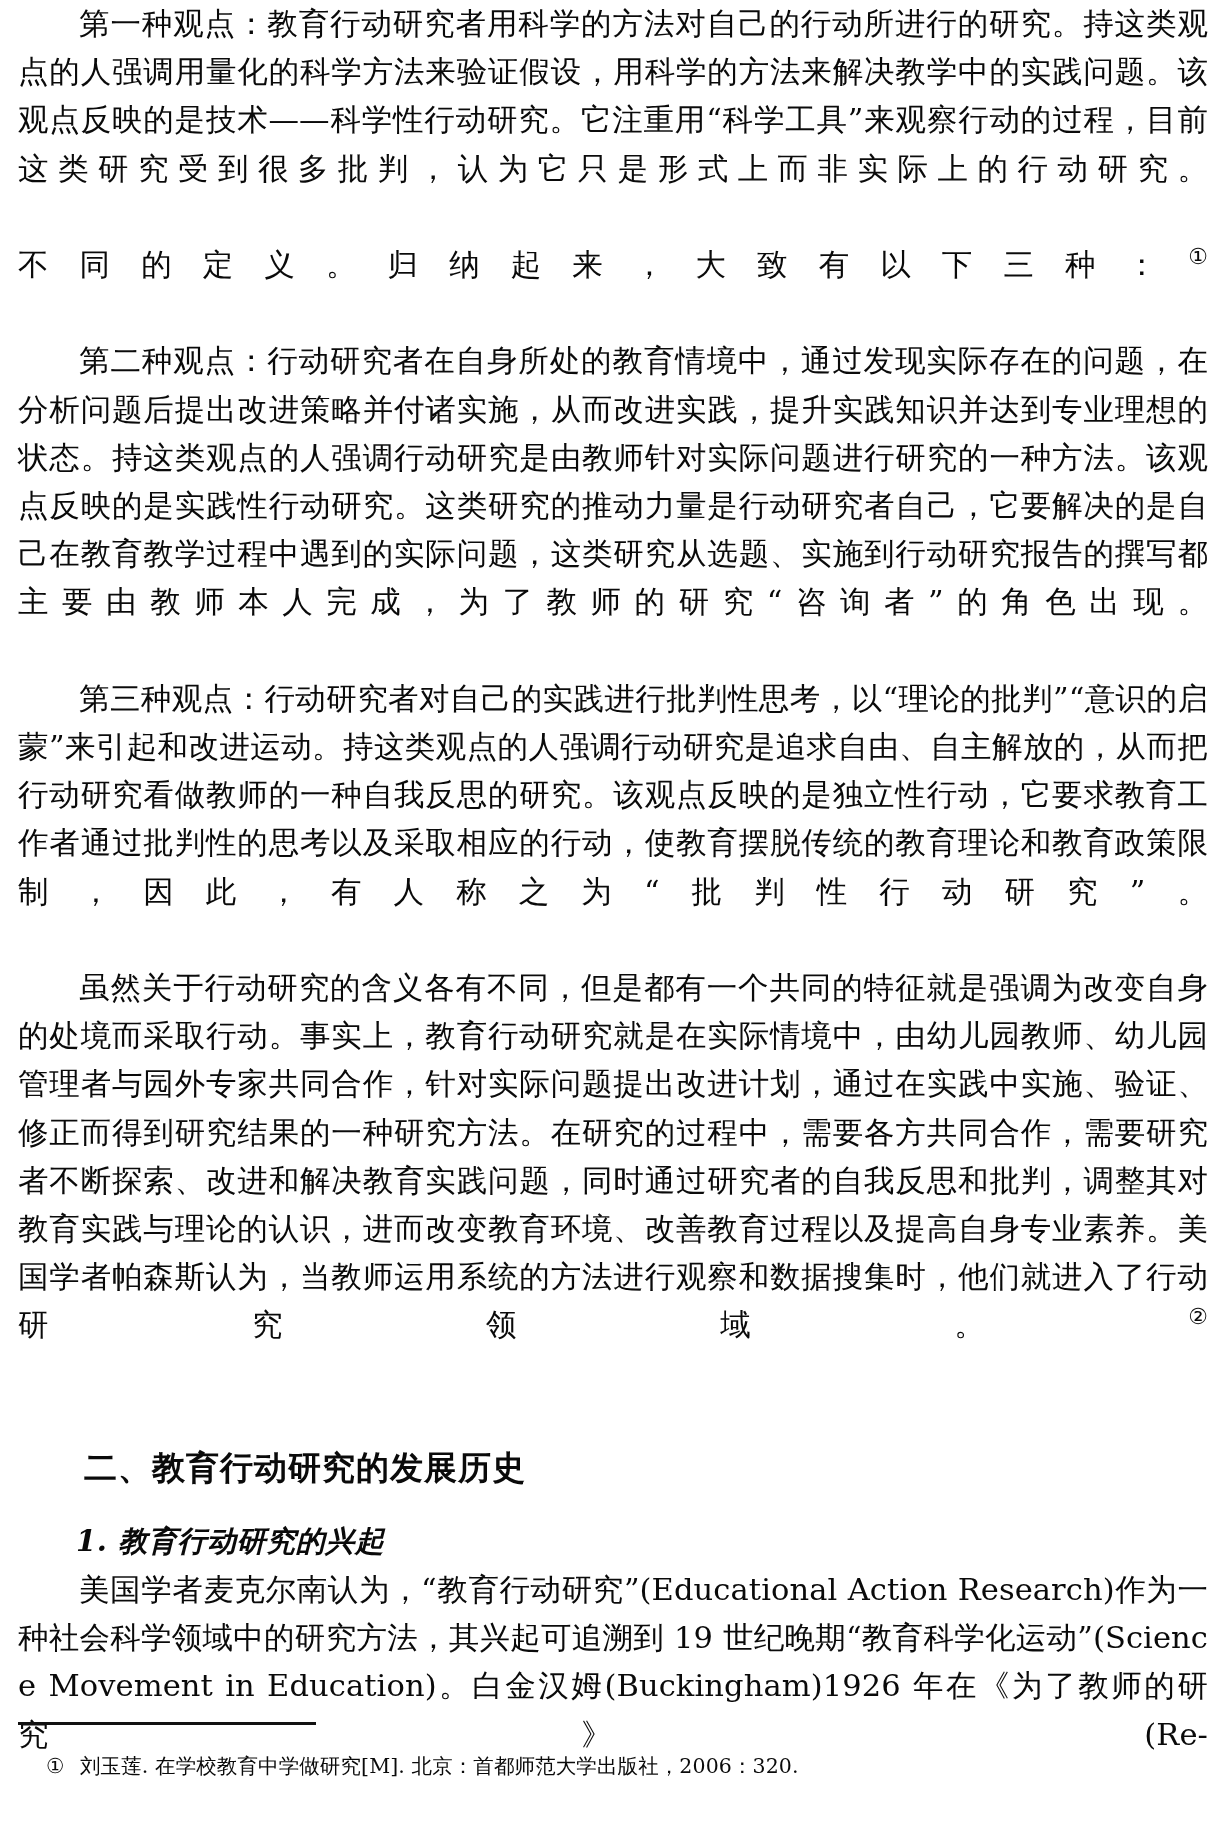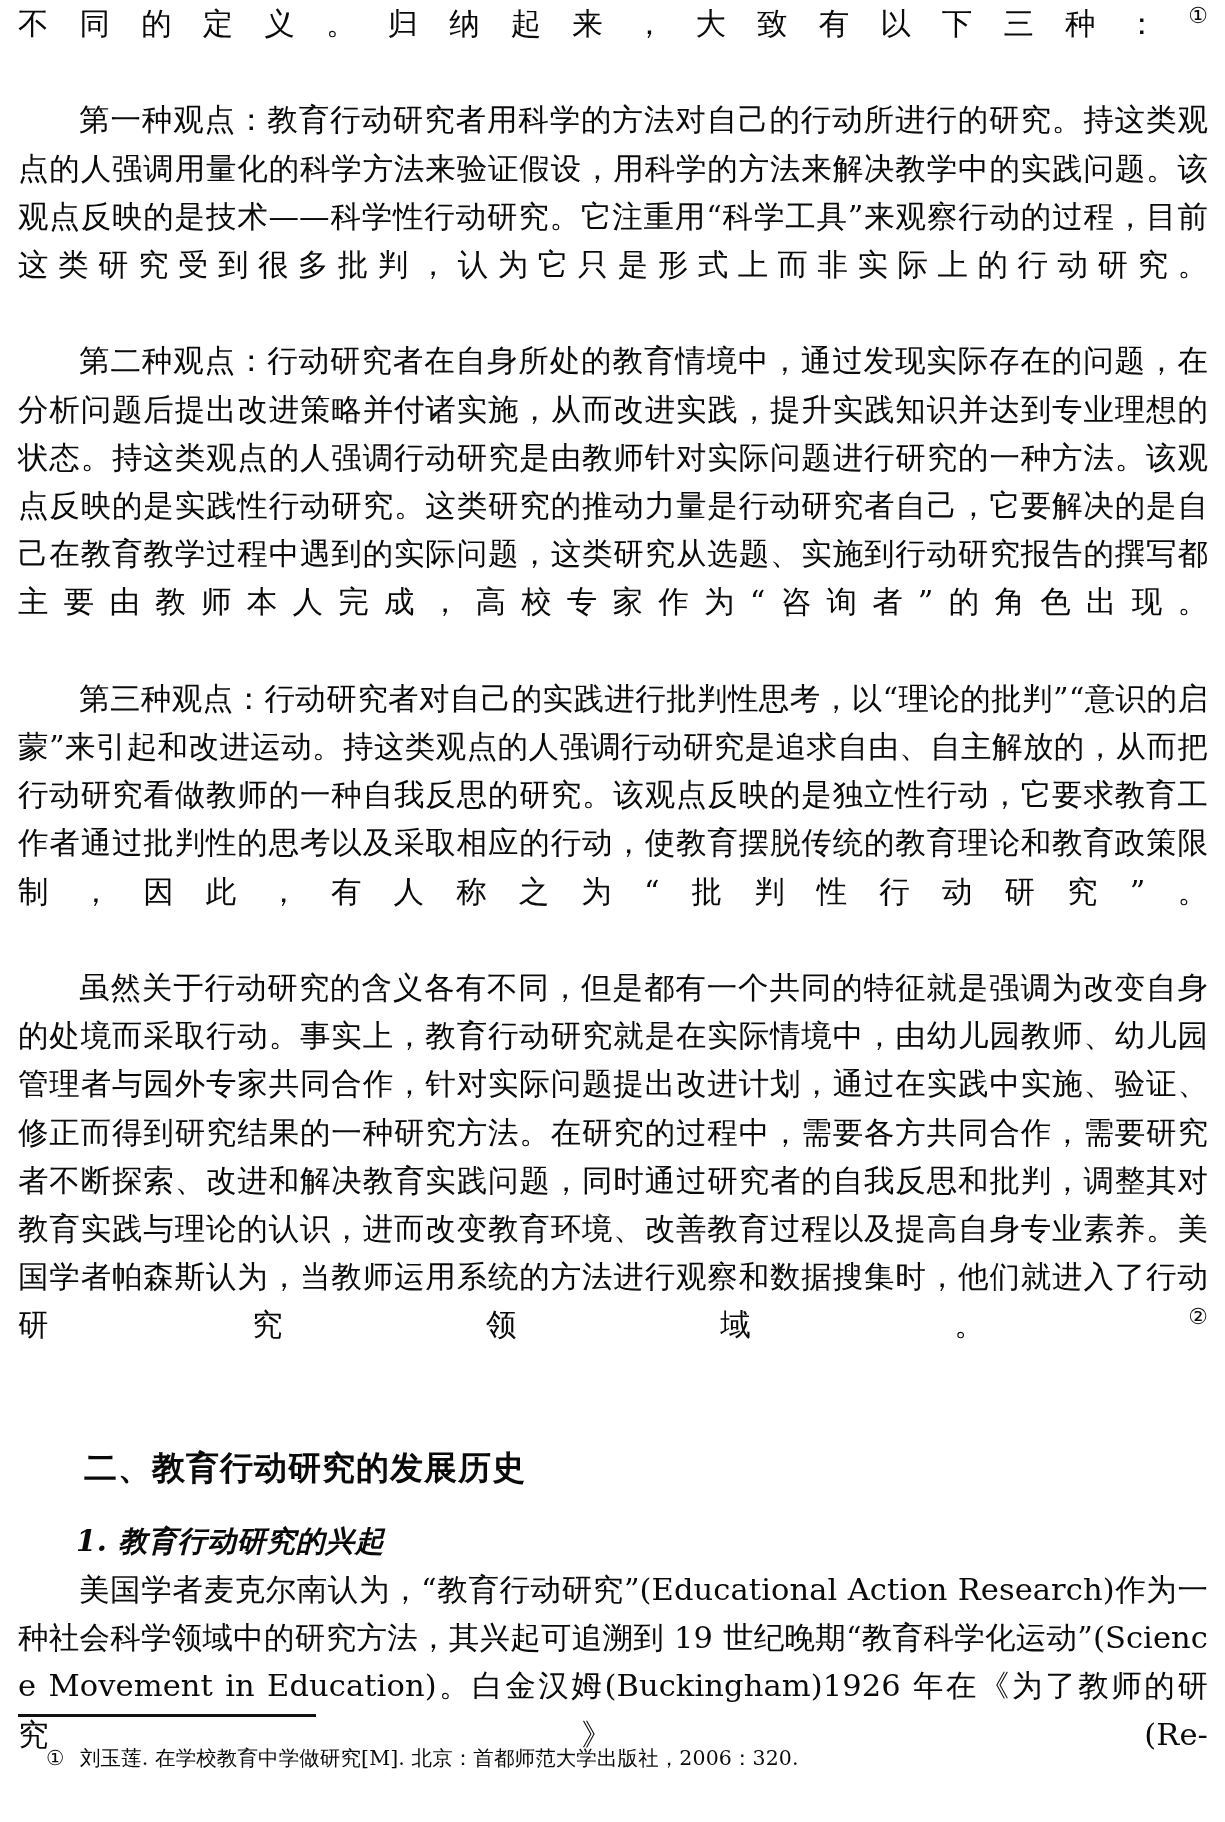--- a/index.html
+++ b/index.html
@@ -99,21 +99,21 @@
 
   .gap-before-h1 { height: 46px; }
   .gap-after-h1  { height: 22px; }
   .gap-after-h2  { height: 4px; }
   .gap-after-h3  { height: 2px; }
 
   
   .footnote-area {
     position: absolute;
     left: 18px;
-    bottom: 42px;
+    bottom: 34px;
     width: 1190px;
   }
   .footnote-rule {
     width: 298px;
     height: 0;
     border-top: 3px solid #111;
     margin: 0 0 26px 0;
   }
   .footnote {
     margin: 0 0 6px 0;
@@ -131,25 +131,25 @@
   }
   .footnote .fn-text { }
 </style>
 </head>
 <body>
 
 <div class="page">
 
   <div class="body-col">
 
+    <p class="para indent"><span>第一种观点：教育行动研究者用科学的方法对自己的行动所进行的研究。持这类观点的人强调用量化的科学方法来验证假设，用科学的方法来解决教学中的实践问题。该观点反映的是技术——科学性行动研究。它注重用“科学工具”来观察行动的过程，目前这类研究受到很多批判，认为它只是形式上而非实际上的行动研究。</span></p>
+
     <p class="para"><span>不同的定义。归纳起来，大致有以下三种：</span><span class="sup-note">①</span></p>
 
-    <p class="para indent"><span>第一种观点：教育行动研究者用科学的方法对自己的行动所进行的研究。持这类观点的人强调用量化的科学方法来验证假设，用科学的方法来解决教学中的实践问题。该观点反映的是技术——科学性行动研究。它注重用“科学工具”来观察行动的过程，目前这类研究受到很多批判，认为它只是形式上而非实际上的行动研究。</span></p>
-
-    <p class="para indent"><span>第二种观点：行动研究者在自身所处的教育情境中，通过发现实际存在的问题，在分析问题后提出改进策略并付诸实施，从而改进实践，提升实践知识并达到专业理想的状态。持这类观点的人强调行动研究是由教师针对实际问题进行研究的一种方法。该观点反映的是实践性行动研究。这类研究的推动力量是行动研究者自己，它要解决的是自己在教育教学过程中遇到的实际问题，这类研究从选题、实施到行动研究报告的撰写都主要由教师本人完成，高校专家作为“咨询者”的角色出现。</span></p>
+    <p class="para indent"><span>第二种观点：行动研究者在自身所处的教育情境中，通过发现实际存在的问题，在分析问题后提出改进策略并付诸实施，从而改进实践，提升实践知识并达到专业理想的状态。持这类观点的人强调行动研究是由教师针对实际问题进行研究的一种方法。该观点反映的是实践性行动研究。这类研究的推动力量是行动研究者自己，它要解决的是自己在教育教学过程中遇到的实际问题，这类研究从选题、实施到行动研究报告的撰写都主要由教师本人完成，为了教师的研究“咨询者”的角色出现。</span></p>
 
     <p class="para indent"><span>第三种观点：行动研究者对自己的实践进行批判性思考，以“理论的批判”“意识的启蒙”来引起和改进运动。持这类观点的人强调行动研究是追求自由、自主解放的，从而把行动研究看做教师的一种自我反思的研究。该观点反映的是独立性行动，它要求教育工作者通过批判性的思考以及采取相应的行动，使教育摆脱传统的教育理论和教育政策限制，因此，有人称之为“批判性行动研究”。</span></p>
 
     <p class="para indent"><span>虽然关于行动研究的含义各有不同，但是都有一个共同的特征就是强调为改变自身的处境而采取行动。事实上，教育行动研究就是在实际情境中，由幼儿园教师、幼儿园管理者与园外专家共同合作，针对实际问题提出改进计划，通过在实践中实施、验证、修正而得到研究结果的一种研究方法。在研究的过程中，需要各方共同合作，需要研究者不断探索、改进和解决教育实践问题，同时通过研究者的自我反思和批判，调整其对教育实践与理论的认识，进而改变教育环境、改善教育过程以及提高自身专业素养。美国学者帕森斯认为，当教师运用系统的方法进行观察和数据搜集时，他们就进入了行动研究领域。</span><span class="sup-note">②</span></p>
 
     <div class="gap-before-h1"></div>
 
     <h2 class="heading-level1">二、教育行动研究的发展历史</h2>
 
     <div class="gap-after-h1"></div>

